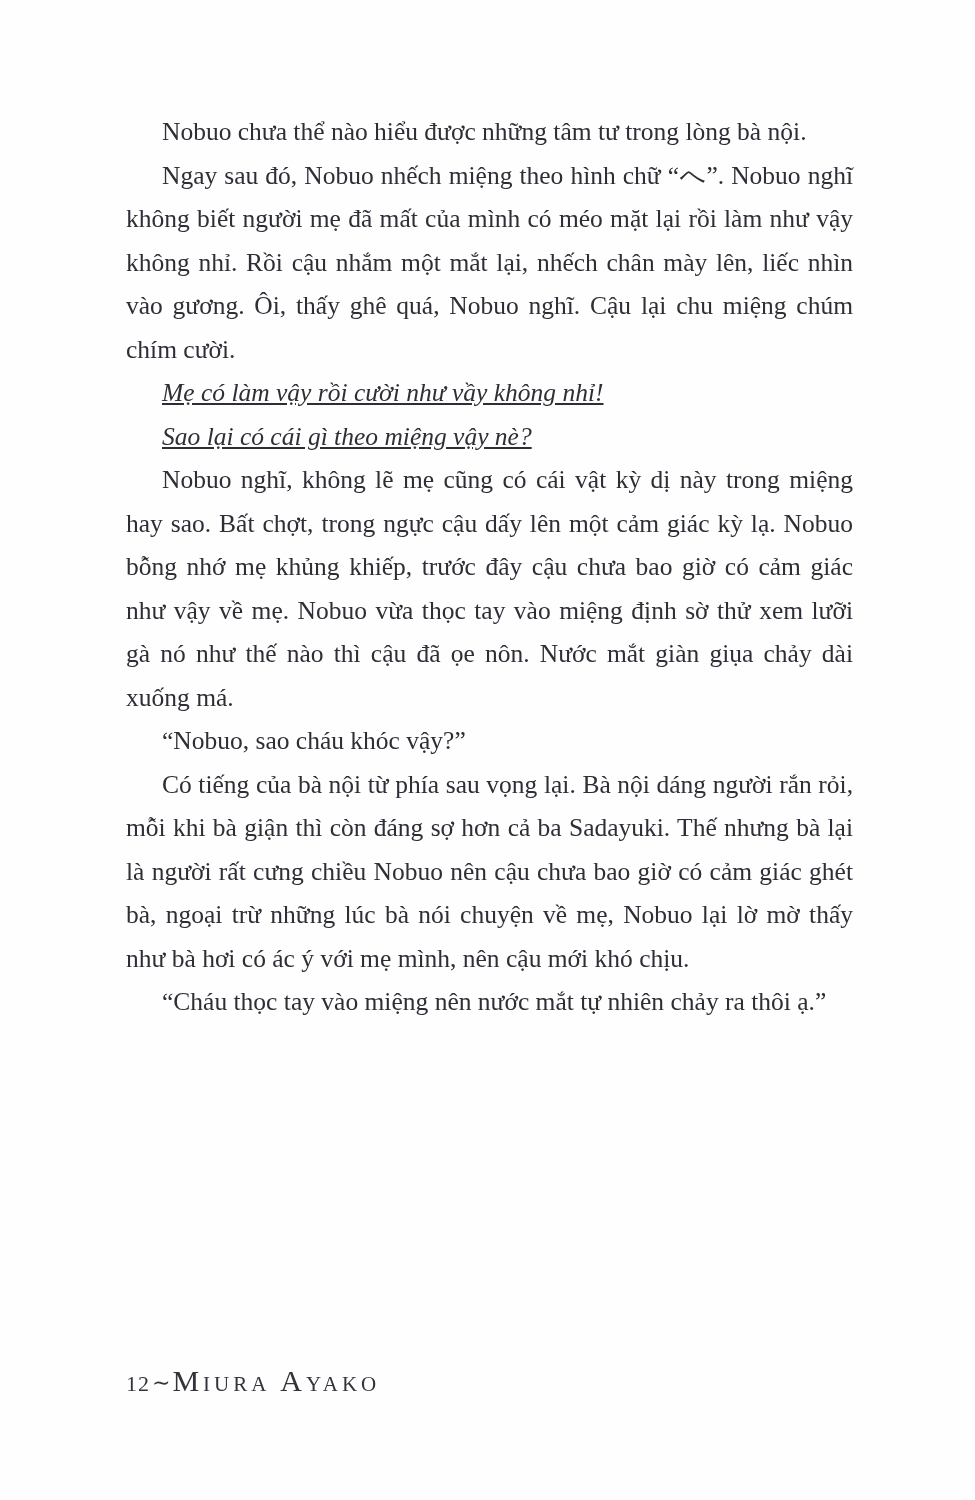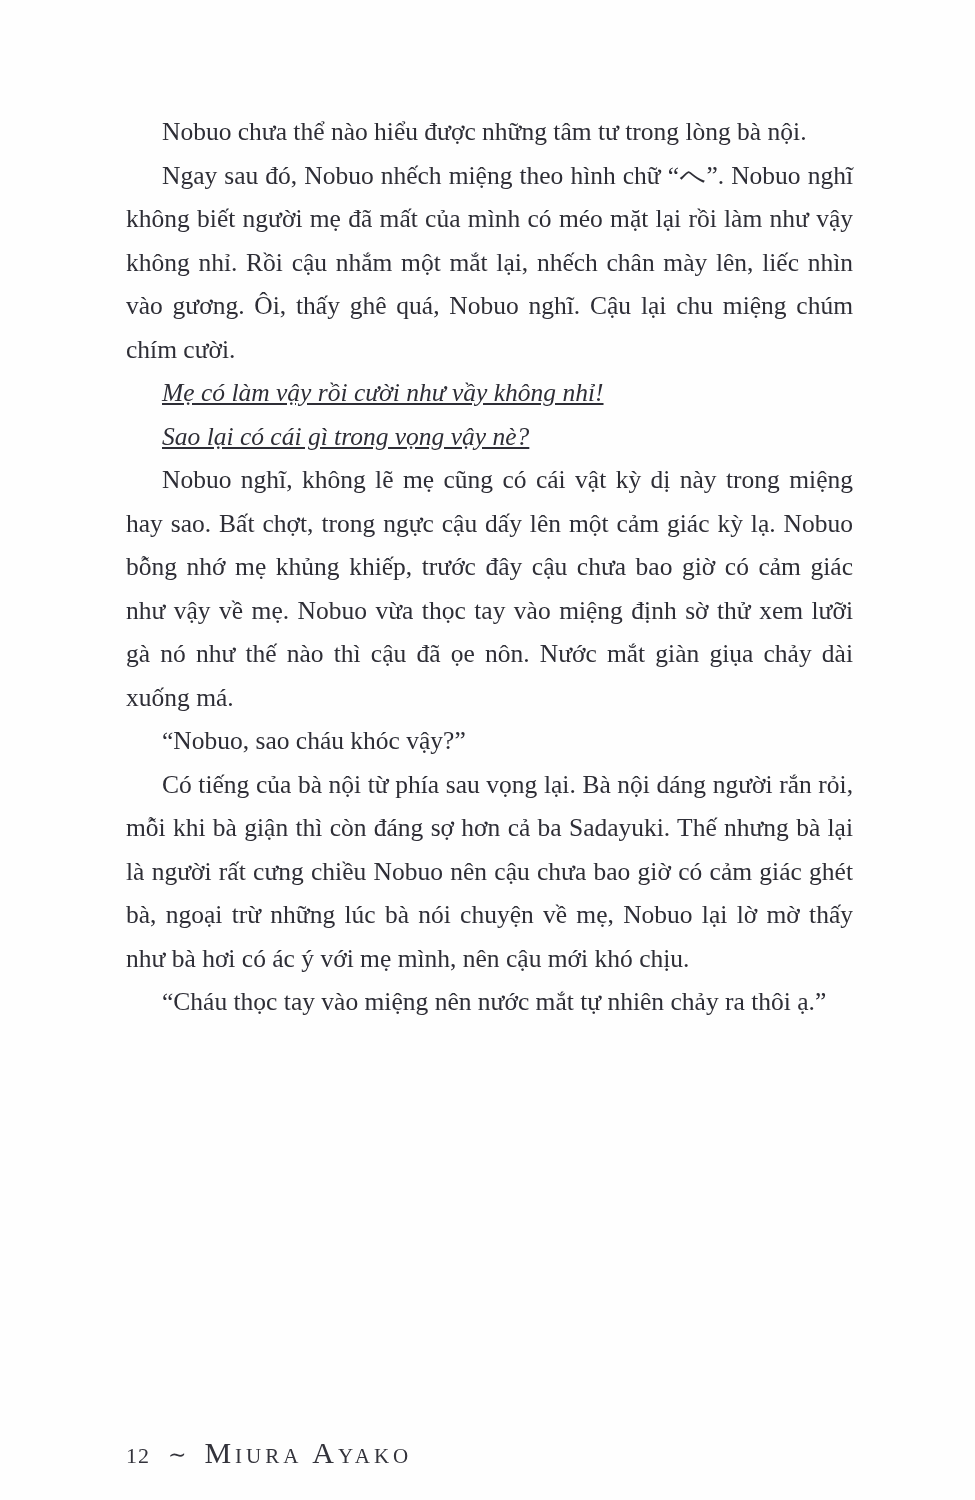--- a/index.html
+++ b/index.html
@@ -31,26 +31,26 @@
     padding: 0;
     text-indent: 36px;
   }
   .text-block p.italic {
     font-style: italic;
     text-decoration: underline;
   }
   .page-footer {
     position: absolute;
     left: 126px;
-    top: 1436px;
+    top: 1364px;
     font-size: 21px;
     color: #33333b;
     display: flex;
     align-items: baseline;
-    gap: 18px;
+    gap: 2px;
   }
   .page-footer .page-number {
     font-size: 22px;
     letter-spacing: 1px;
   }
   .page-footer .separator {
     font-size: 22px;
     position: relative;
     top: -1px;
   }
@@ -62,21 +62,21 @@
 </style>
 </head>
 <body>
 
 <div class="page">
 
   <div class="text-block">
     <p>Nobuo chưa thể nào hiểu được những tâm tư trong lòng bà nội.</p>
     <p>Ngay sau đó, Nobuo nhếch miệng theo hình chữ “へ”. Nobuo nghĩ không biết người mẹ đã mất của mình có méo mặt lại rồi làm như vậy không nhỉ. Rồi cậu nhắm một mắt lại, nhếch chân mày lên, liếc nhìn vào gương. Ôi, thấy ghê quá, Nobuo nghĩ. Cậu lại chu miệng chúm chím cười.</p>
     <p class="italic">Mẹ có làm vậy rồi cười như vầy không nhỉ!</p>
-    <p class="italic">Sao lại có cái gì trong vọng vậy nè?</p>
+    <p class="italic">Sao lại có cái gì theo miệng vậy nè?</p>
     <p>Nobuo nghĩ, không lẽ mẹ cũng có cái vật kỳ dị này trong miệng hay sao. Bất chợt, trong ngực cậu dấy lên một cảm giác kỳ lạ. Nobuo bỗng nhớ mẹ khủng khiếp, trước đây cậu chưa bao giờ có cảm giác như vậy về mẹ. Nobuo vừa thọc tay vào miệng định sờ thử xem lưỡi gà nó như thế nào thì cậu đã ọe nôn. Nước mắt giàn giụa chảy dài xuống má.</p>
     <p>“Nobuo, sao cháu khóc vậy?”</p>
     <p>Có tiếng của bà nội từ phía sau vọng lại. Bà nội dáng người rắn rỏi, mỗi khi bà giận thì còn đáng sợ hơn cả ba Sadayuki. Thế nhưng bà lại là người rất cưng chiều Nobuo nên cậu chưa bao giờ có cảm giác ghét bà, ngoại trừ những lúc bà nói chuyện về mẹ, Nobuo lại lờ mờ thấy như bà hơi có ác ý với mẹ mình, nên cậu mới khó chịu.</p>
     <p>“Cháu thọc tay vào miệng nên nước mắt tự nhiên chảy ra thôi ạ.”</p>
   </div>
 
   <div class="page-footer">
     <span class="page-number">12</span>
     <span class="separator">∼</span>
     <span class="author">Miura Ayako</span>

